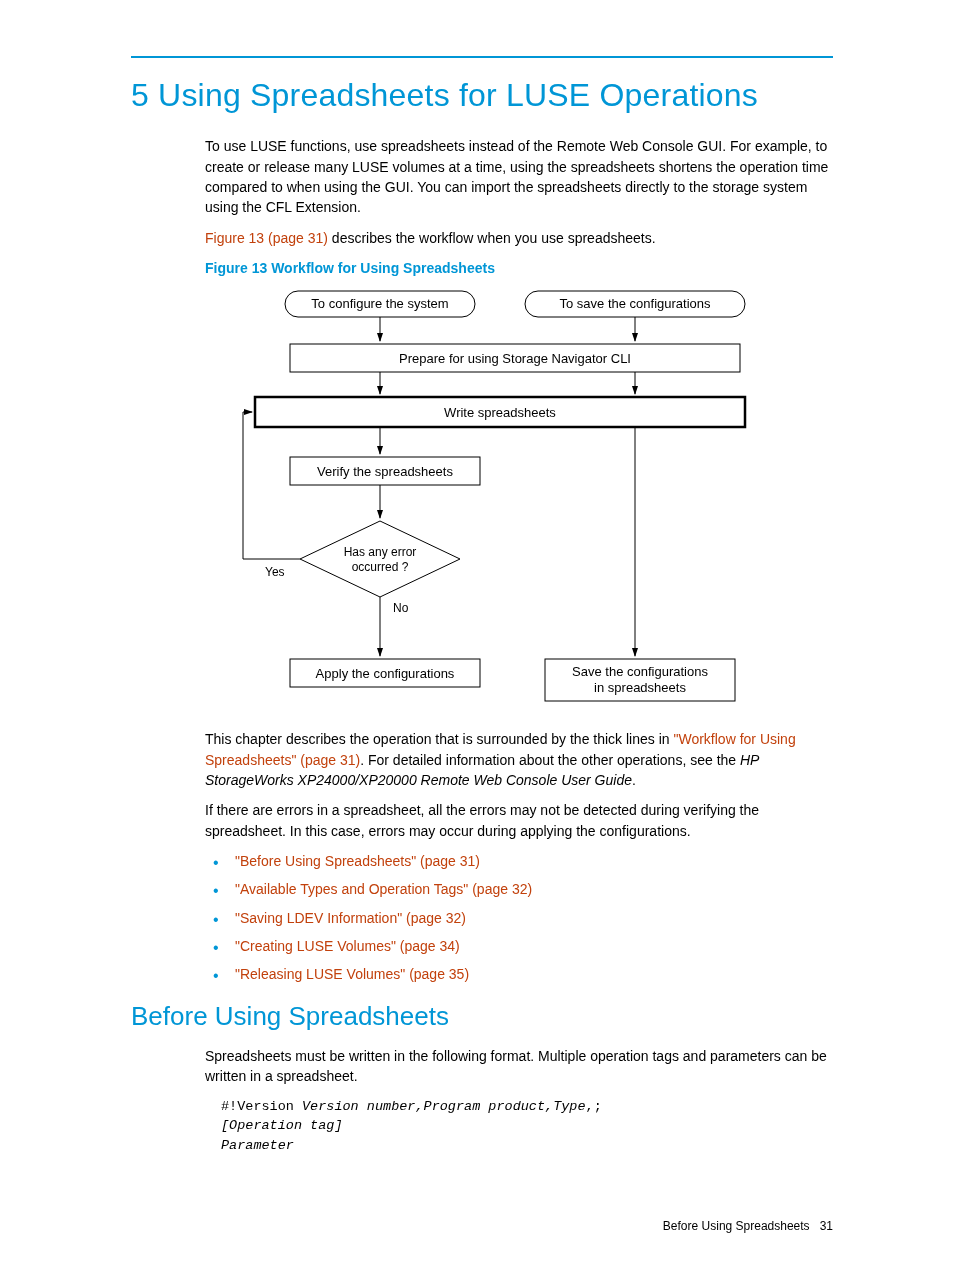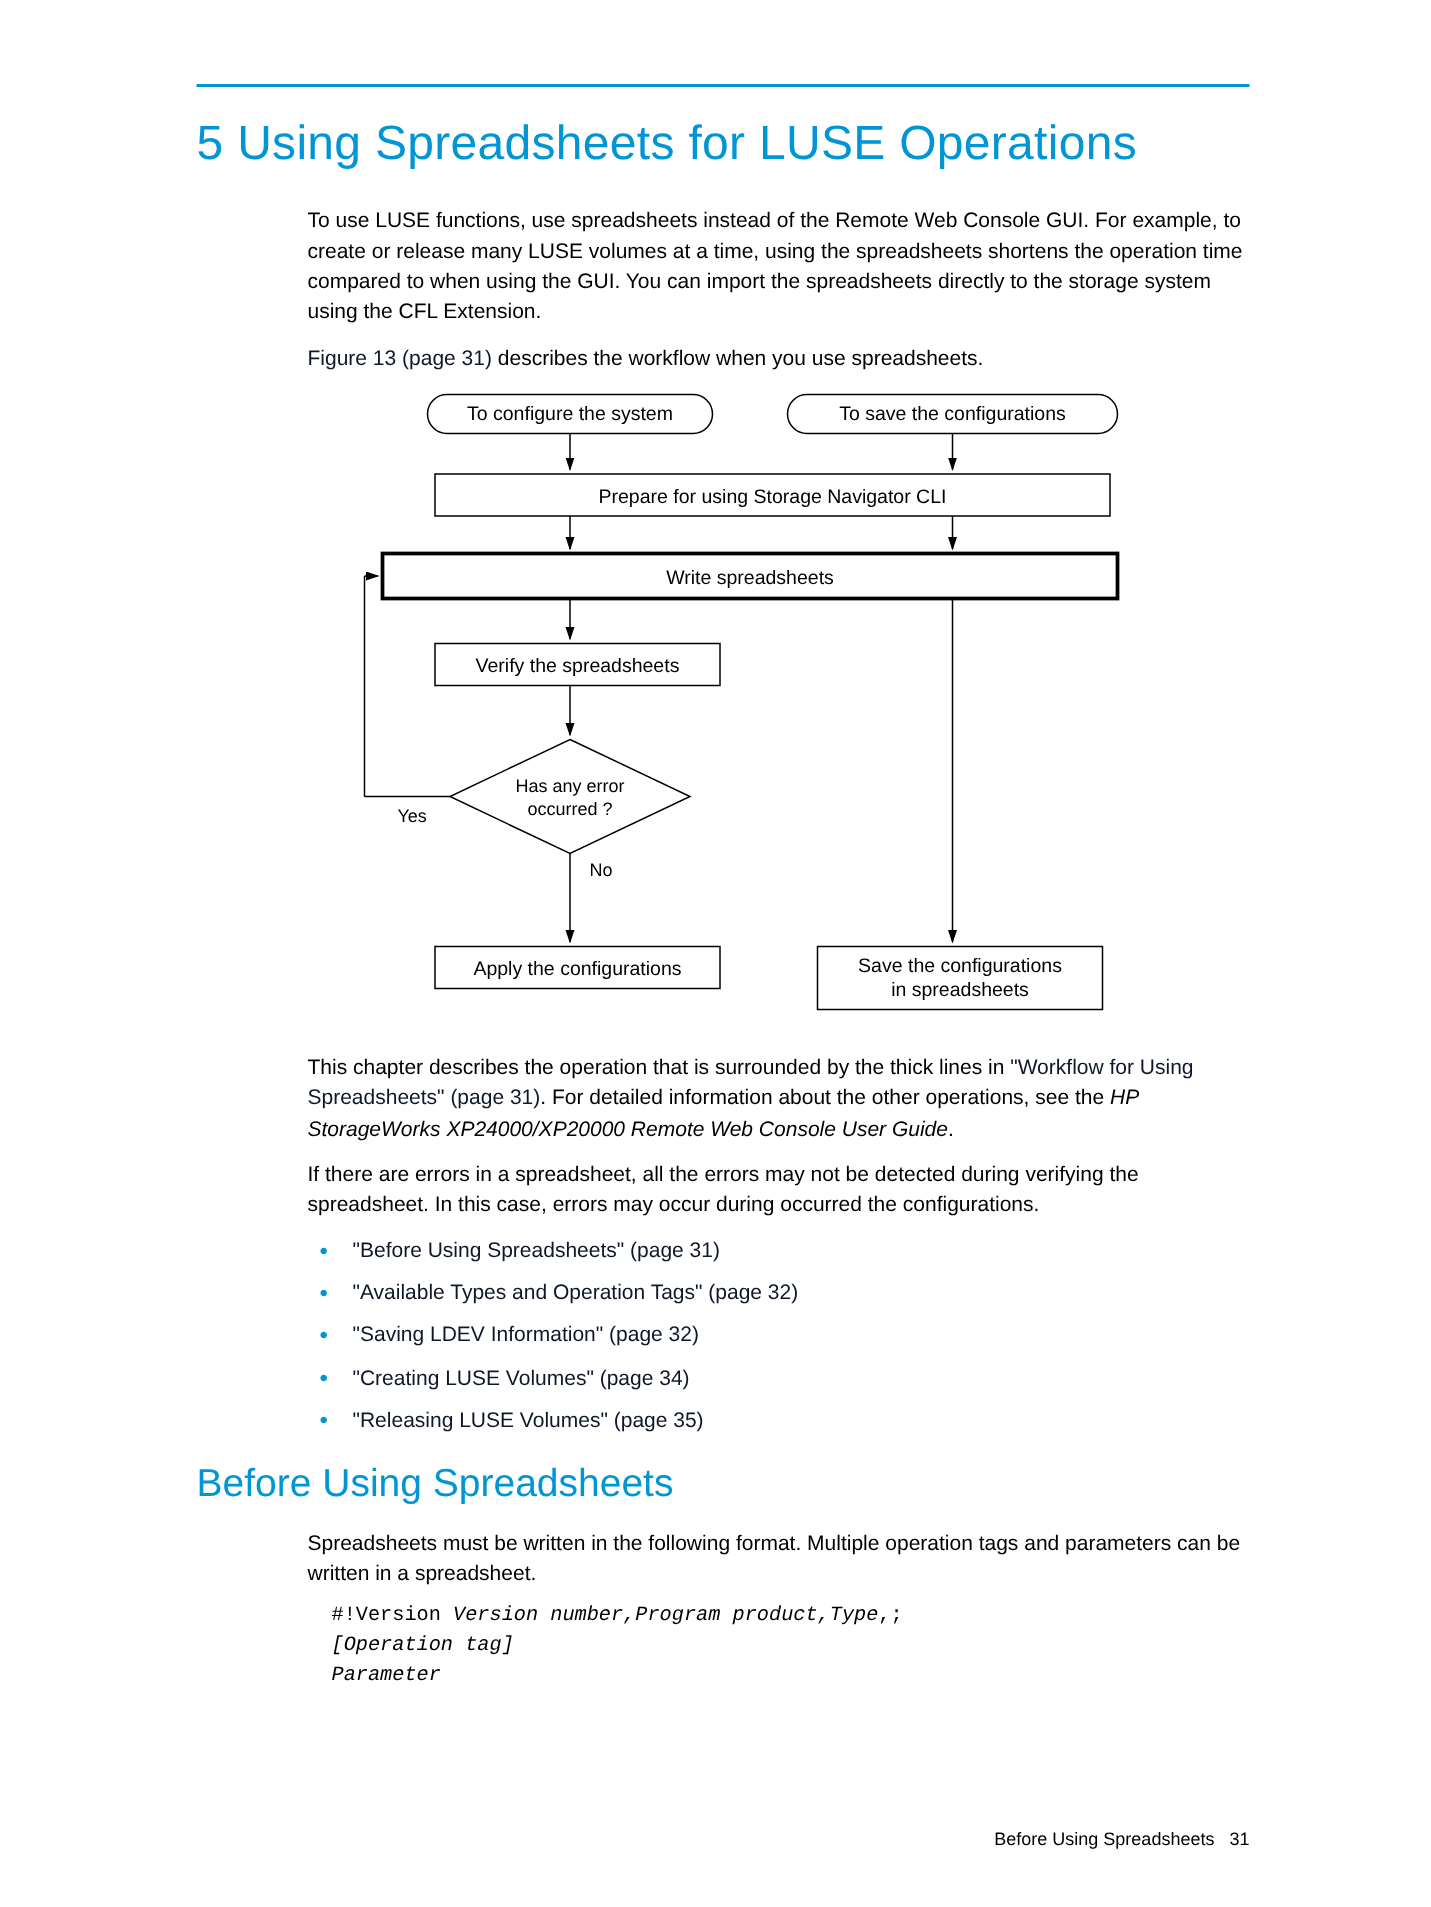--- a/index.html
+++ b/index.html
@@ -28,21 +28,21 @@
     font-weight: 300;
     font-size: 32px;
     color: #0096d6;
     margin: 0 0 18px 0;
     letter-spacing: 0.2px;
   }
   .body-indent {
     margin-left: 74px;
   }
   p { margin: 0 0 10px 0; }
-  a.xref { color: #0f172a; text-decoration: none; }
+  a.xref { color: #c2410c; text-decoration: none; }
   .figure-caption {
     color: #0096d6;
     font-weight: bold;
     font-size: 14px;
     margin: 8px 0 8px 0;
   }
   .figure-image {
     margin: 4px 0 8px 30px;
   }
   ul.bullets {
@@ -92,20 +92,21 @@
   <div class="top-rule"></div>
 
   <h1 class="chapter-title">5 Using Spreadsheets for LUSE Operations</h1>
 
   <div class="body-indent">
     <p>To use LUSE functions, use spreadsheets instead of the Remote Web Console GUI. For example, to create or release many LUSE volumes at a time, using the spreadsheets shortens the operation time compared to when using the GUI. You can import the spreadsheets directly to the storage system using the CFL Extension.</p>
     <p>
       <a class="xref" href="#">Figure 13 (page 31)</a><span> describes the workflow when you use spreadsheets.</span>
     </p>
 
+    <div class="figure-caption">Figure 13 Workflow for Using Spreadsheets</div>
 
     <div class="figure-image">
       <svg width="530" height="430" viewBox="0 0 530 430">
         <defs>
           <marker id="arrow" markerWidth="10" markerHeight="10" refX="8" refY="3" orient="auto">
             <path d="M0,0 L0,6 L9,3 z" fill="#000"></path>
           </marker>
         </defs>
 
         <rect x="50" y="5" width="190" height="26" rx="13" ry="13" fill="#fff" stroke="#000"></rect>
@@ -151,21 +152,21 @@
 
         <rect x="310" y="373" width="190" height="42" fill="#fff" stroke="#000"></rect>
         <text x="405" y="390" text-anchor="middle" font-size="13">Save the configurations</text>
         <text x="405" y="406" text-anchor="middle" font-size="13">in spreadsheets</text>
       </svg>
     </div>
 
     <p>
       <span>This chapter describes the operation that is surrounded by the thick lines in </span><a class="xref" href="#">"Workflow for Using Spreadsheets" (page 31)</a><span>. For detailed information about the other operations, see the </span><span class="italic">HP StorageWorks XP24000/XP20000 Remote Web Console User Guide</span><span>.</span>
     </p>
-    <p>If there are errors in a spreadsheet, all the errors may not be detected during verifying the spreadsheet. In this case, errors may occur during occurred the configurations.</p>
+    <p>If there are errors in a spreadsheet, all the errors may not be detected during verifying the spreadsheet. In this case, errors may occur during applying the configurations.</p>
 
     <ul class="bullets">
       <li><a class="xref" href="#">"Before Using Spreadsheets" (page 31)</a></li>
       <li><a class="xref" href="#">"Available Types and Operation Tags" (page 32)</a></li>
       <li><a class="xref" href="#">"Saving LDEV Information" (page 32)</a></li>
       <li><a class="xref" href="#">"Creating LUSE Volumes" (page 34)</a></li>
       <li><a class="xref" href="#">"Releasing LUSE Volumes" (page 35)</a></li>
     </ul>
   </div>
 

